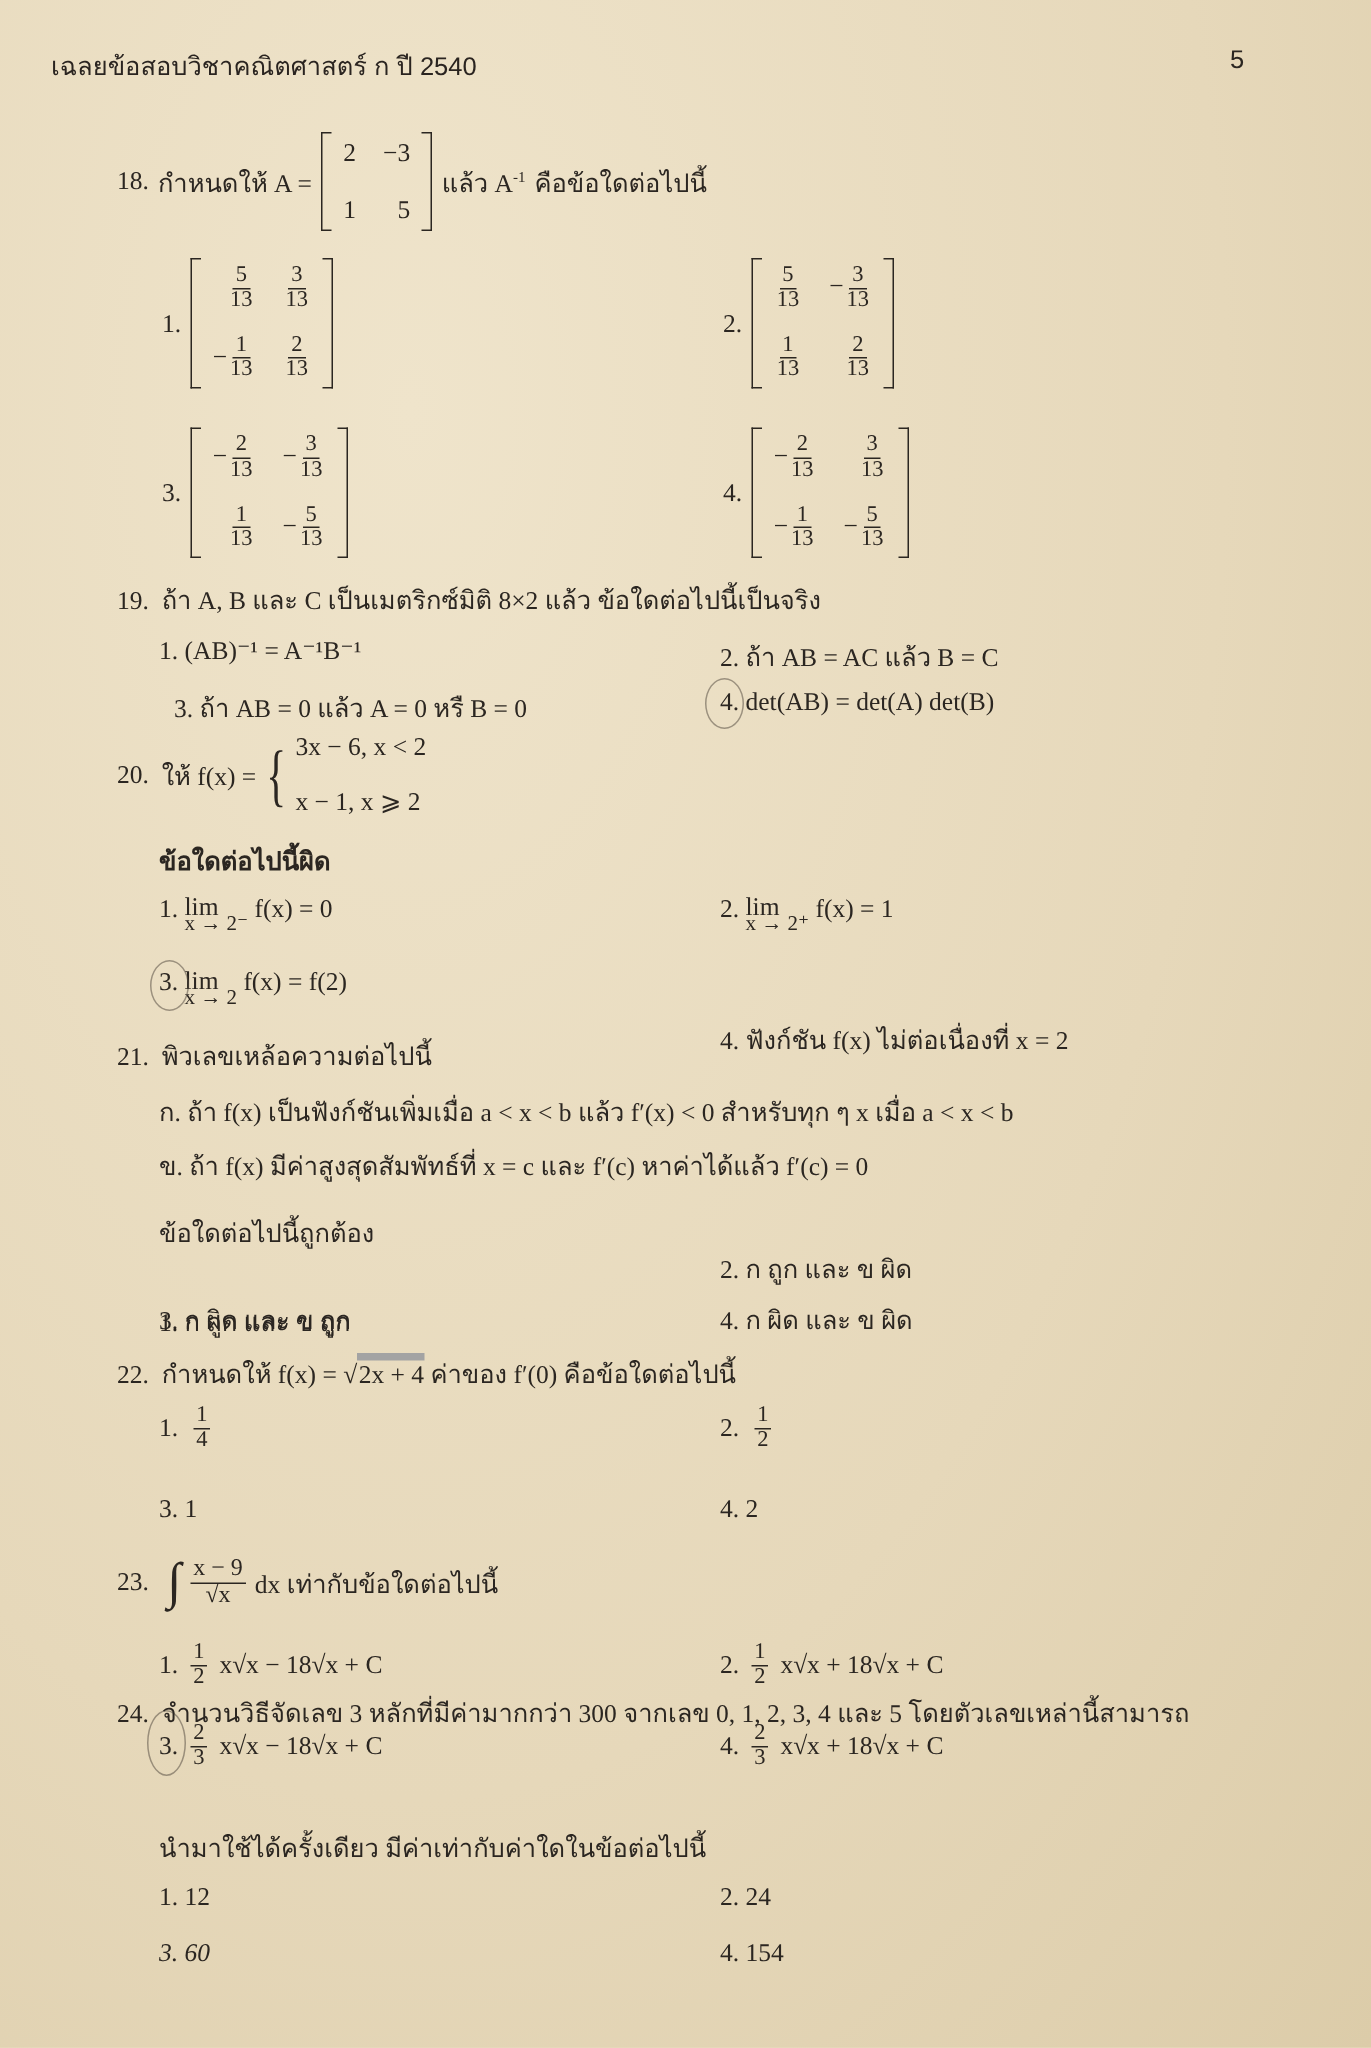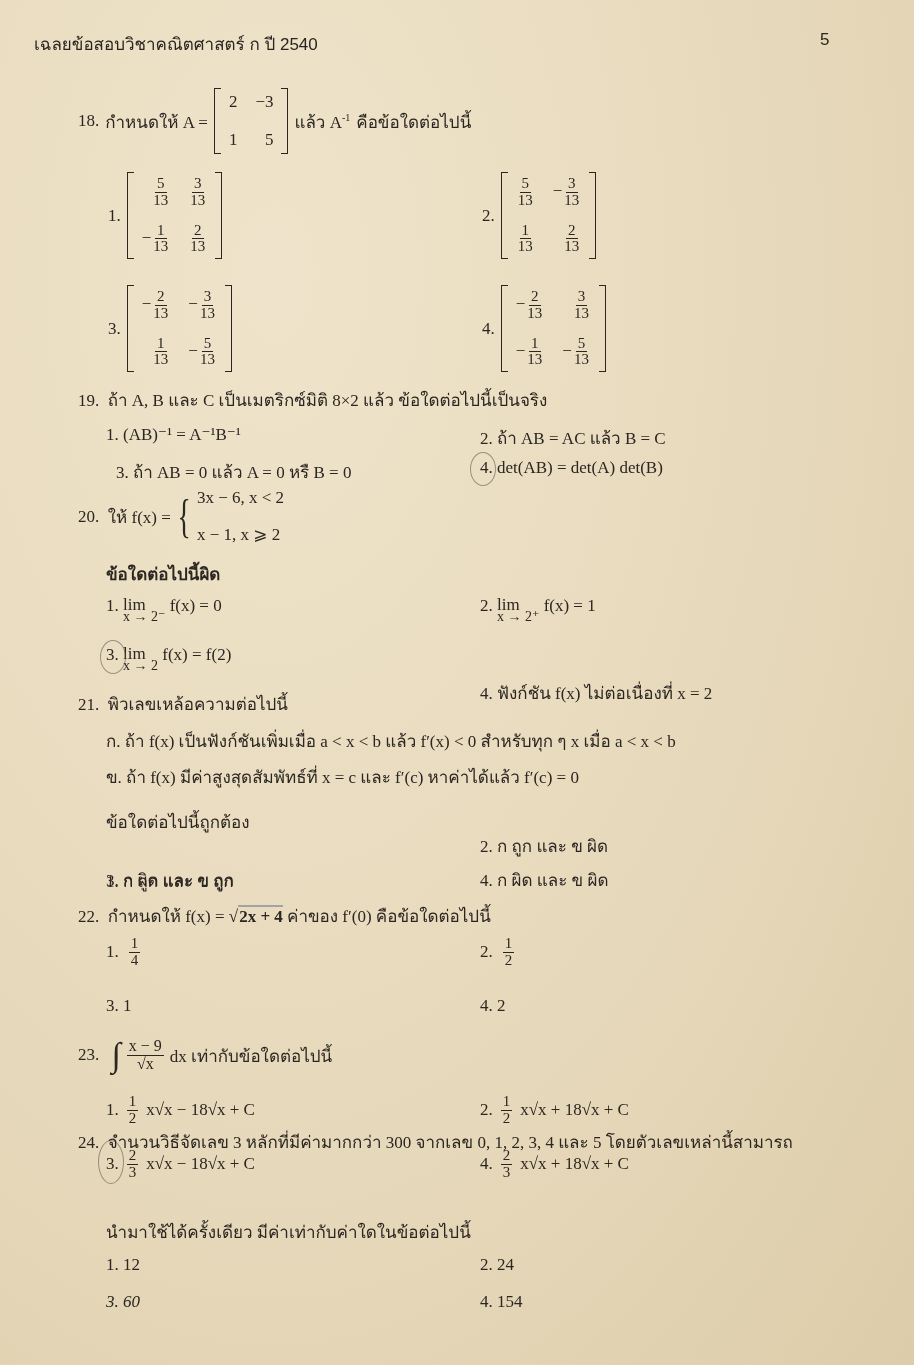--- a/index.html
+++ b/index.html
@@ -13,21 +13,21 @@
   .frac{display:inline-flex;flex-direction:column;align-items:center;vertical-align:middle;font-size:15px;line-height:1.05;margin:0 2px;}
   .frac .num{border-bottom:1px solid #2b2621;padding:0 2px;}
   .mat{display:inline-flex;align-items:center;vertical-align:middle;}
   .br{width:6px;border:1.5px solid #2b2621;align-self:stretch;}
   .br.l{border-right:none;}
   .br.r{border-left:none;}
   .grid{display:grid;column-gap:18px;row-gap:14px;padding:4px 8px;align-items:center;justify-items:end;}
   .sub{font-size:14px;display:block;text-align:center;margin-top:-3px;}
   .lim{display:inline-flex;flex-direction:column;vertical-align:top;line-height:1;justify-content:space-between;}
   .pencil{position:absolute;border:1.2px solid rgba(90,80,70,.55);border-radius:50%;}
-  .sqrt{border-top:2px solid #a3a3a3;padding-left:1px;font-weight:bold;}
+  .sqrt{border-top:5px solid #a3a3a3;padding-left:1px;}
   .brace{font-size:46px;line-height:1;transform:scaleX(.6);margin:0 2px;font-weight:lighter;}
 </style>
 </head>
 <body>
 
 <div class="abs header">เฉลยข้อสอบวิชาคณิตศาสตร์ ก ปี 2540</div>
 <div class="abs pagenum">5</div>
 
 <div class="abs t" style="left:78px;top:88px;display:flex;align-items:center;gap:6px;">
   <span>18.</span>

